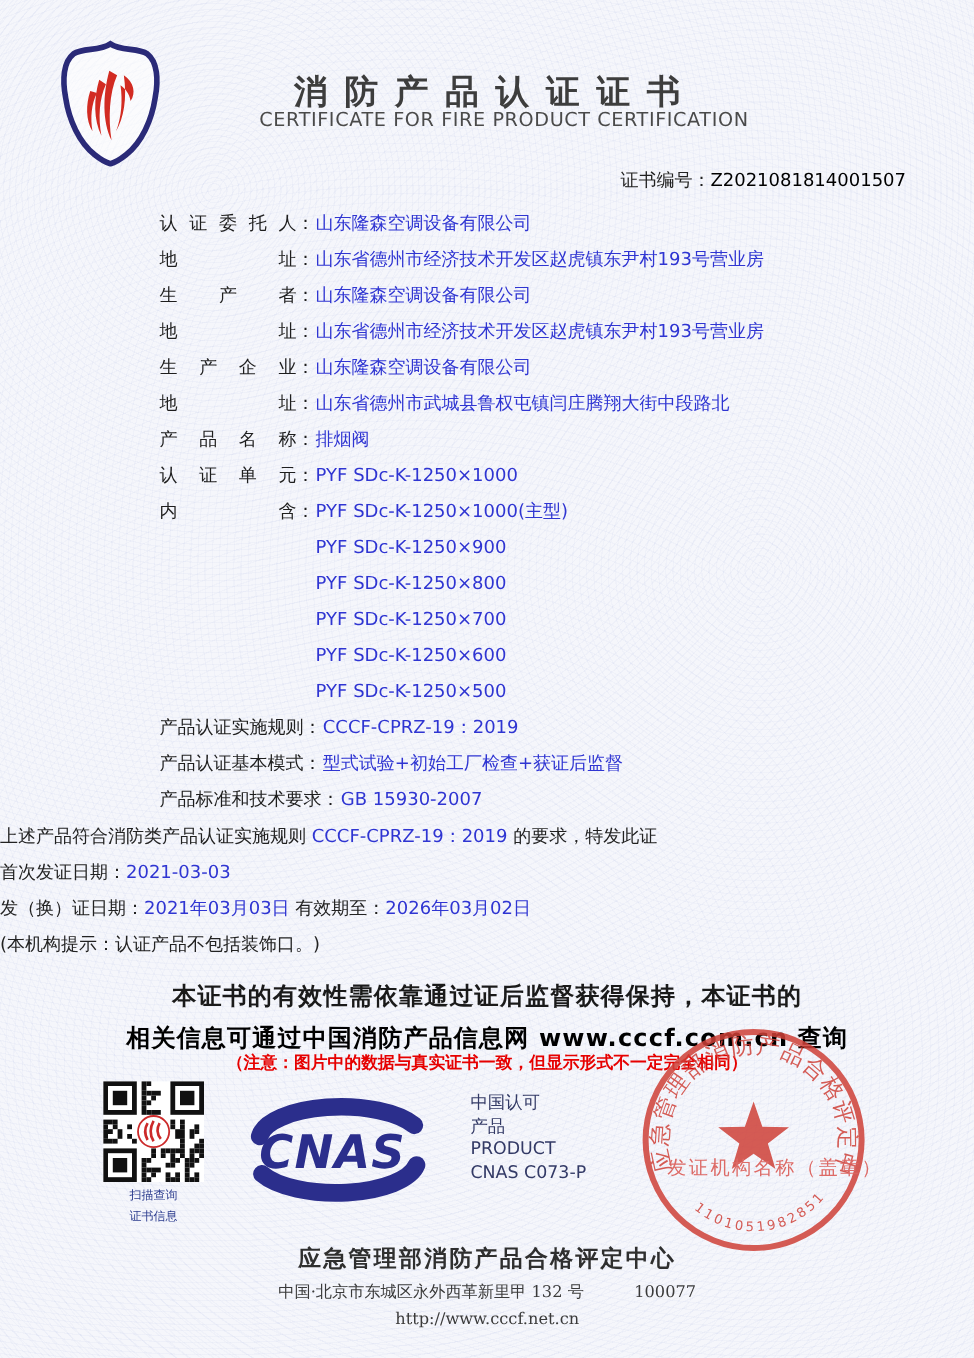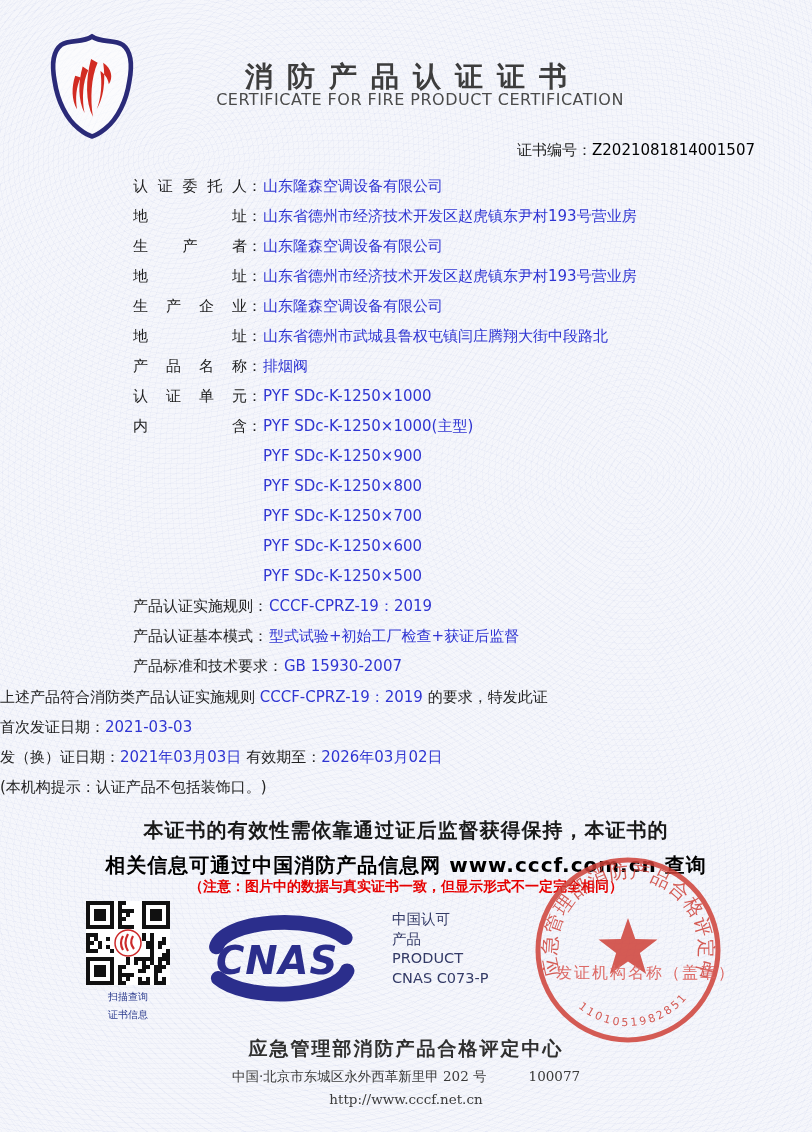--- a/index.html
+++ b/index.html
@@ -256,15 +256,15 @@
     <path id="serialpath" d="M 41.8 148.9 A 76 76 0 0 0 158.2 148.9" fill="none"></path>
     <text font-size="11" fill="#cf4038" letter-spacing="2.5" font-family="DejaVu Sans, sans-serif">
       <textPath href="#serialpath" startOffset="12">1101051982851</textPath>
     </text>
   </svg>
 </div>
 <div class="abs stamp-overlay">发证机构名称（盖章）</div>
 
 <div class="abs ctr footer-org">应急管理部消防产品合格评定中心</div>
 <div class="abs ctr footer-addr">
-  <span>中国·北京市东城区永外西革新里甲 202 号</span><span class="gap"></span><span>100077</span>
+  <span>中国·北京市东城区永外西革新里甲 132 号</span><span class="gap"></span><span>100077</span>
 </div>
 <div class="abs ctr footer-url">http://www.cccf.net.cn</div>
 
 </body></html>

